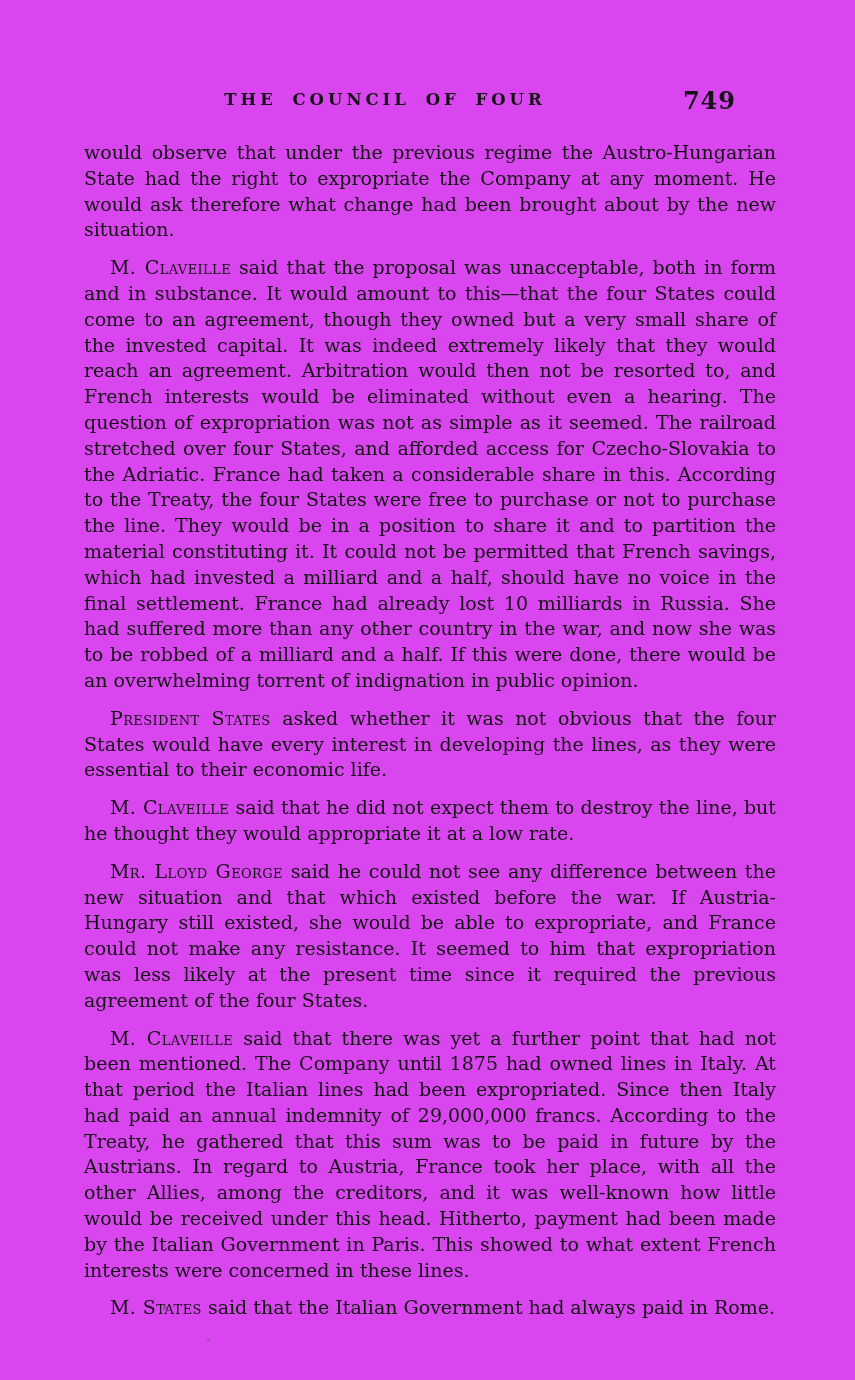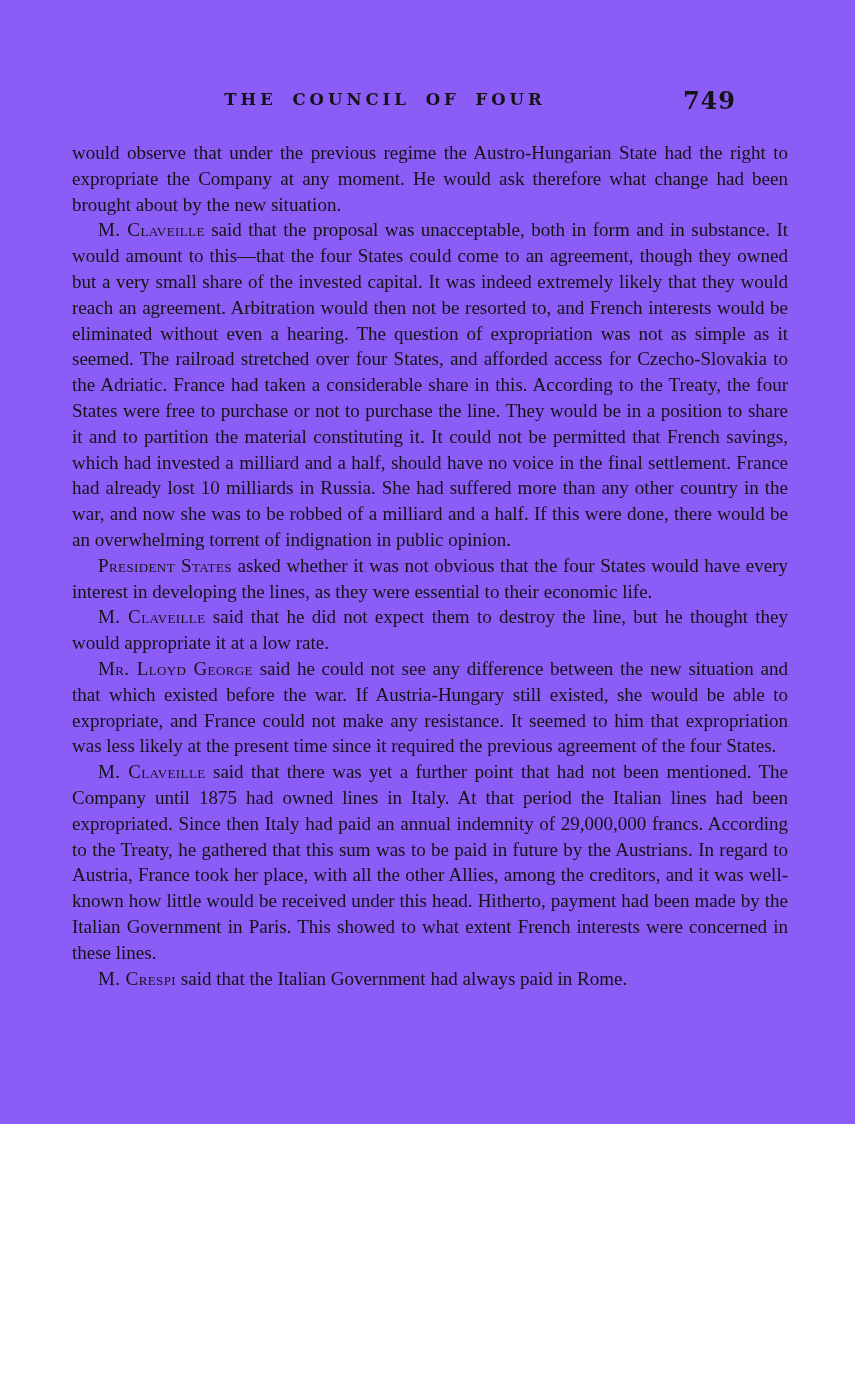--- a/index.html
+++ b/index.html
@@ -3,22 +3,22 @@
 <meta charset="utf-8">
 <style>
   html, body {
     margin: 0;
     padding: 0;
     background: #ffffff;
   }
   .page {
     position: relative;
     width: 855px;
-    height: 1124px;
-    background: #8b5cf6;
+    height: 1380px;
+    background: #d946ef;
     overflow: hidden;
     font-family: "DejaVu Serif", "Liberation Serif", serif;
     color: #141414;
   }
   .type-area {
     position: absolute;
     left: 72px;
     top: 86px;
     width: 716px;
   }
@@ -48,22 +48,21 @@
     letter-spacing: 1px;
     text-align: center;
   }
   .body-text {
     margin-top: 20px;
     font-size: 19px;
     line-height: 25.8px;
     text-align: justify;
   }
   .body-text p {
-    margin: 0;
-    font-family: Liberation Serif, serif;
+    margin: 12px;
   }
   .body-text p.indent {
     text-indent: 26px;
   }
   .speaker {
     font-variant: small-caps;
     letter-spacing: 0.4px;
   }
   .speck {
     position: absolute;
@@ -80,21 +79,21 @@
       <div class="title">THE COUNCIL OF FOUR</div>
       <div class="folio">749</div>
     </div>
     <div class="body-text">
         <p class="">would observe that under the previous regime the Austro-Hungarian State had the right to expropriate the Company at any moment.  He would ask therefore what change had been brought about by the new situation.</p>
         <p class="indent"><span class="speaker">M. Claveille</span> said that the proposal was unacceptable, both in form and in substance.  It would amount to this—that the four States could come to an agreement, though they owned but a very small share of the invested capital.  It was indeed extremely likely that they would reach an agreement.  Arbitration would then not be resorted to, and French interests would be eliminated without even a hearing.  The question of expropriation was not as simple as it seemed.  The railroad stretched over four States, and afforded access for Czecho-Slovakia to the Adriatic.  France had taken a considerable share in this.  According to the Treaty, the four States were free to purchase or not to purchase the line.  They would be in a position to share it and to partition the material constituting it.  It could not be permitted that French savings, which had invested a milliard and a half, should have no voice in the final settlement.  France had already lost 10 milliards in Russia.  She had suffered more than any other country in the war, and now she was to be robbed of a milliard and a half.  If this were done, there would be an overwhelming torrent of indignation in public opinion.</p>
         <p class="indent"><span class="speaker">President States</span> asked whether it was not obvious that the four States would have every interest in developing the lines, as they were essential to their economic life.</p>
         <p class="indent"><span class="speaker">M. Claveille</span> said that he did not expect them to destroy the line, but he thought they would appropriate it at a low rate.</p>
         <p class="indent"><span class="speaker">Mr. Lloyd George</span> said he could not see any difference between the new situation and that which existed before the war.  If Austria-Hungary still existed, she would be able to expropriate, and France could not make any resistance.  It seemed to him that expropriation was less likely at the present time since it required the previous agreement of the four States.</p>
         <p class="indent"><span class="speaker">M. Claveille</span> said that there was yet a further point that had not been mentioned.  The Company until 1875 had owned lines in Italy.  At that period the Italian lines had been expropriated.  Since then Italy had paid an annual indemnity of 29,000,000 francs.  According to the Treaty, he gathered that this sum was to be paid in future by the Austrians.  In regard to Austria, France took her place, with all the other Allies, among the creditors, and it was well-known how little would be received under this head.  Hitherto, payment had been made by the Italian Government in Paris.  This showed to what extent French interests were concerned in these lines.</p>
-        <p class="indent"><span class="speaker">M. Crespi</span> said that the Italian Government had always paid in Rome.</p>
+        <p class="indent"><span class="speaker">M. States</span> said that the Italian Government had always paid in Rome.</p>
       </div>
   </div>
 <div class="speck" style="left: 163px; top: 1305px; width: 4px; height: 5px; opacity: 0.55;"></div>
     <div class="speck" style="left: 217px; top: 1310px; width: 4px; height: 2px; opacity: 0.3;"></div>
     <div class="speck" style="left: 232px; top: 1309px; width: 5px; height: 3px; opacity: 0.2;"></div>
     <div class="speck" style="left: 268px; top: 1303px; width: 2px; height: 9px; opacity: 0.45;"></div>
     <div class="speck" style="left: 320px; top: 1310px; width: 3px; height: 3px; opacity: 0.35;"></div>
     <div class="speck" style="left: 352px; top: 1307px; width: 3px; height: 4px; opacity: 0.6;"></div>
     <div class="speck" style="left: 207px; top: 1339px; width: 3px; height: 3px; opacity: 0.45;"></div>
   </div>

